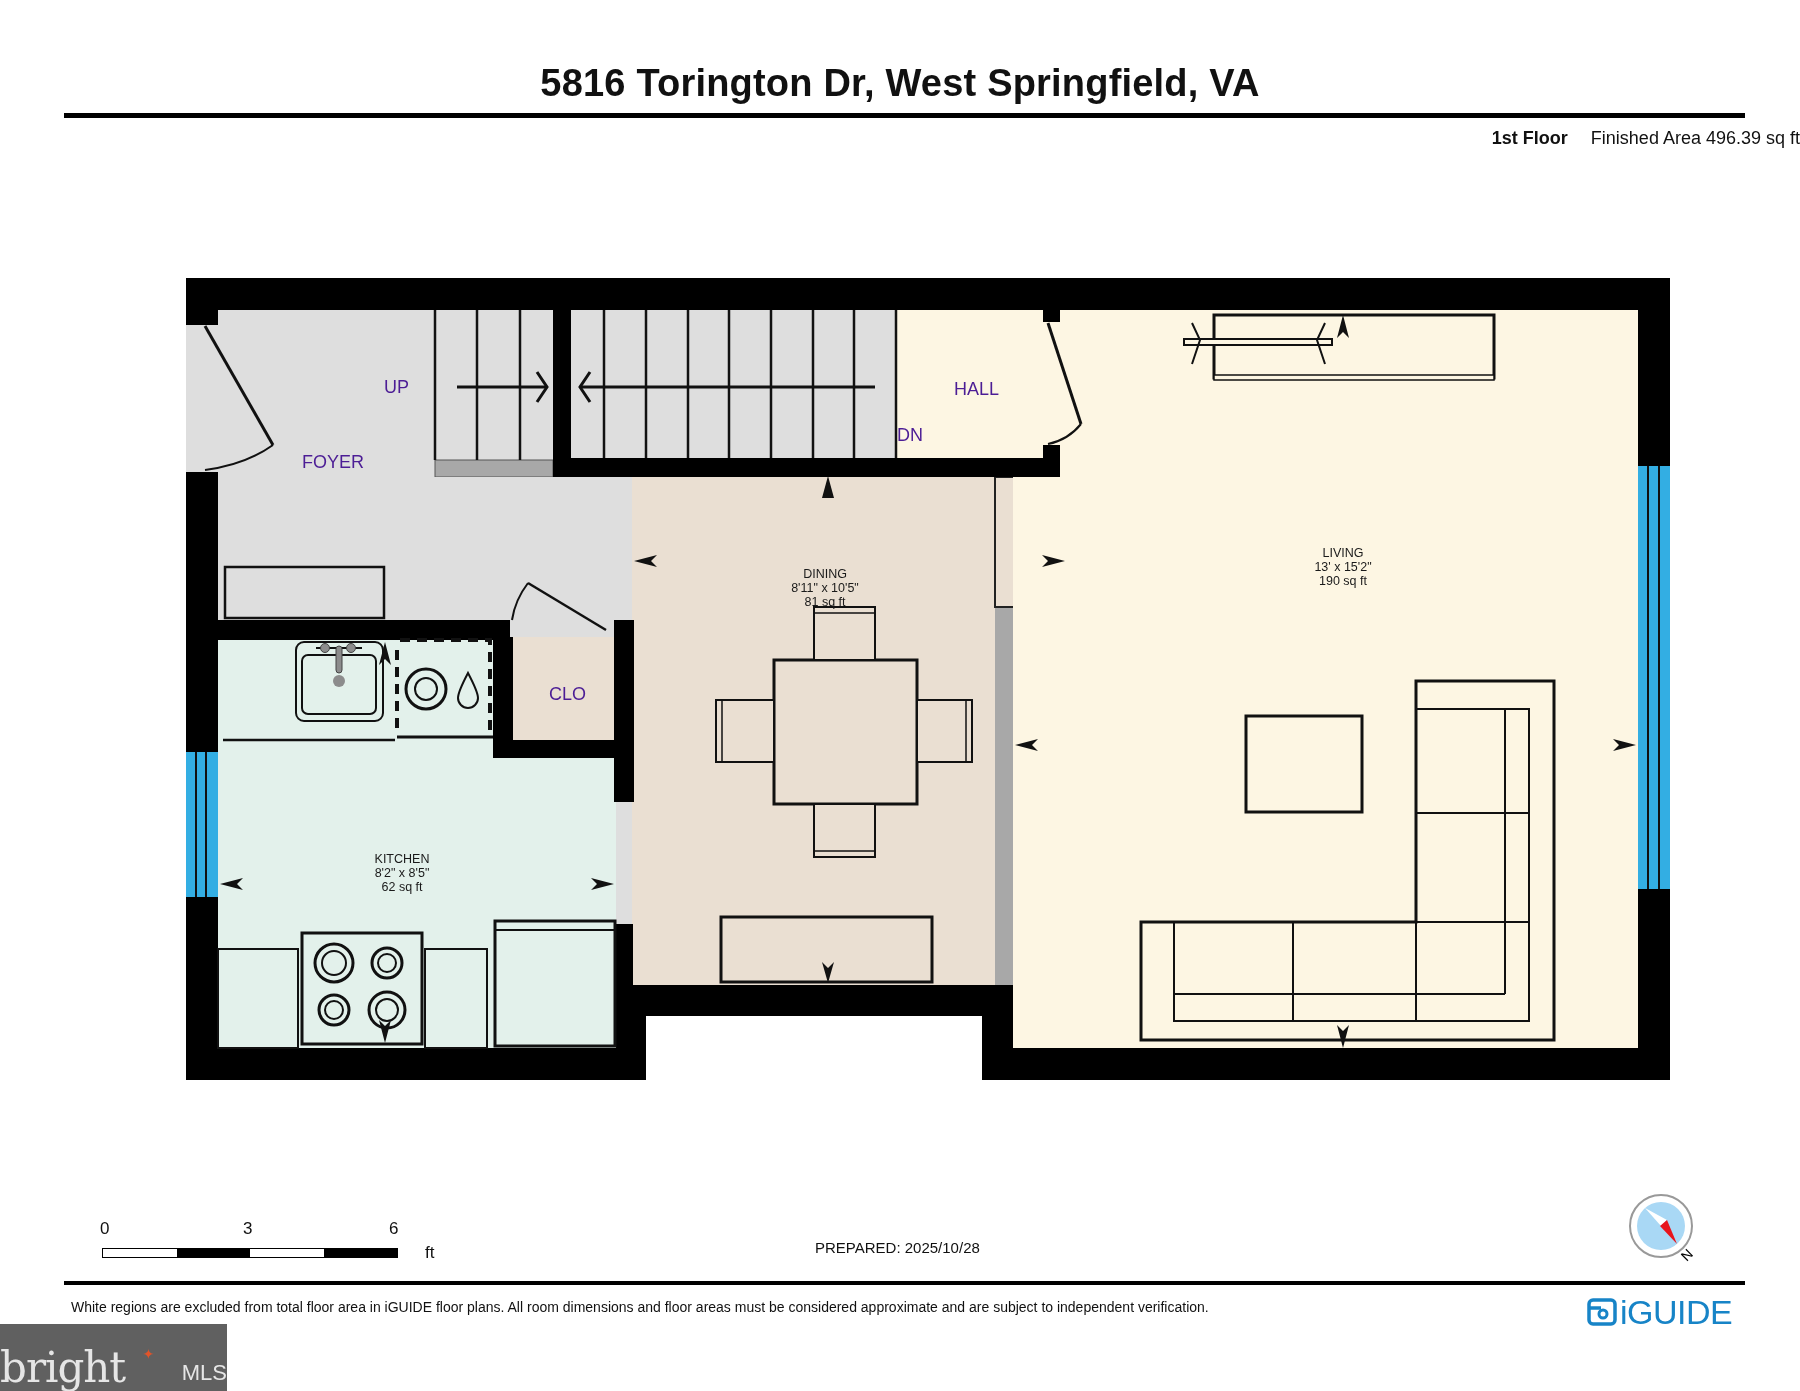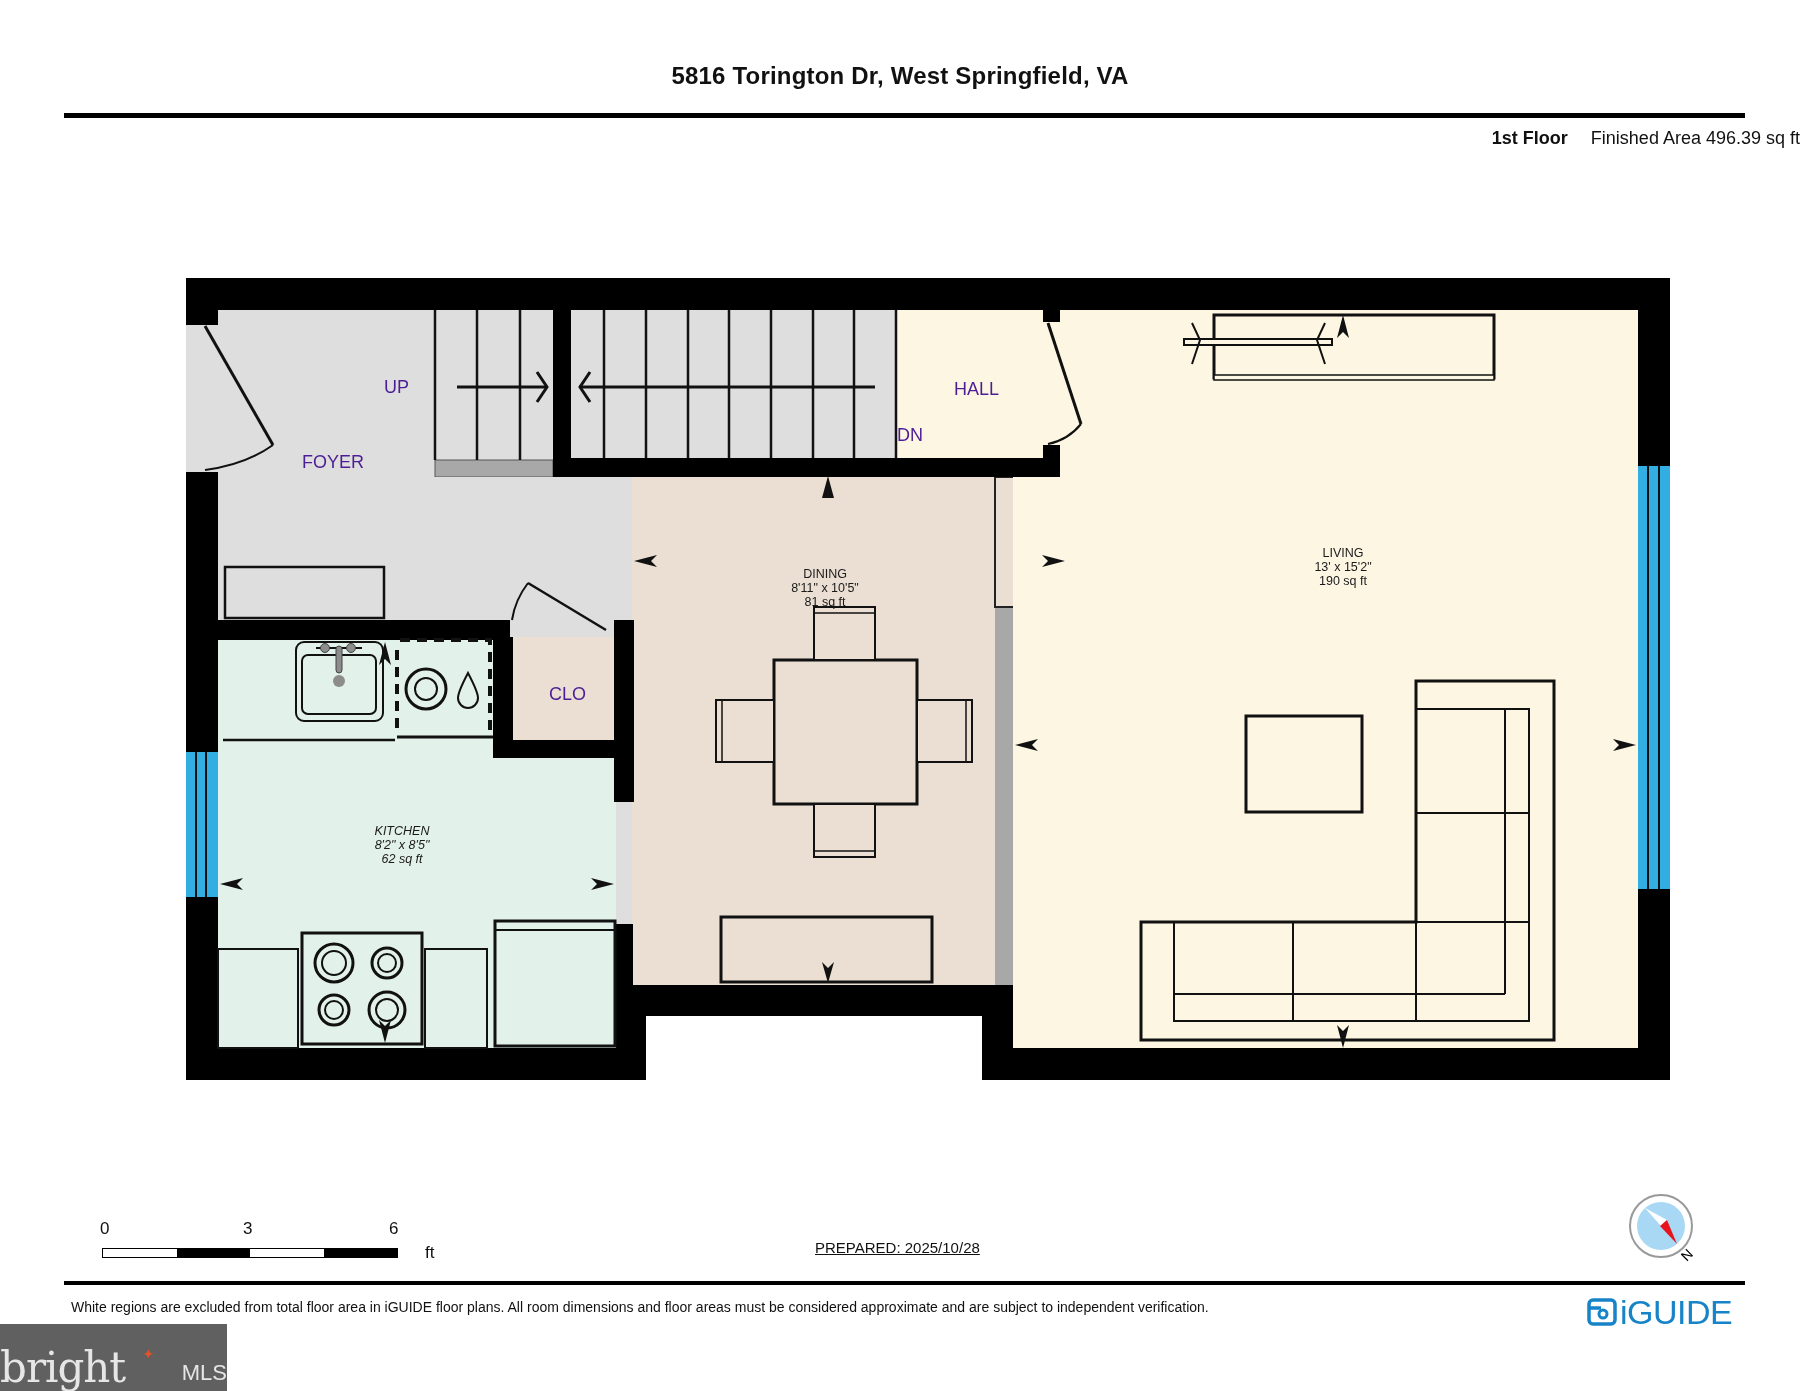--- a/index.html
+++ b/index.html
@@ -1,18 +1,18 @@
 <!DOCTYPE html>
 <html><head>
 <meta charset="utf-8">
 <style>
   html, body { margin: 0; padding: 0; background: #ffffff; }
   body { width: 1800px; height: 1391px; position: relative; overflow: hidden; font-family: "Liberation Sans", sans-serif; color: #111; }
   .abs { position: absolute; }
-  .title { left: 0; width: 1800px; top: 62px; text-align: center; font-size: 24px; font-weight: bold; letter-spacing: 0.2px; }
+  .title { left: 0; width: 1800px; top: 62px; text-align: center; font-size: 38px; font-weight: bold; letter-spacing: 0.2px; }
   .rule { background: #000; height: 5px; }
   .subtitle { left: 0; width: 1800px; top: 128px; text-align: right; font-size: 18px; }
   .subtitle .floor { font-weight: bold; margin-right: 18px; }
   .room-label { text-align: center; font-size: 12.5px; line-height: 14px; color: #1a1a1a; margin-top: 32px; }
   .small-label { font-size: 18px; color: #4c1d95; }
   .plan { position: absolute; left: 0; top: 0; width: 1800px; height: 1391px; }
   .scale-num { font-size: 17px; }
   .prepared { font-size: 15px; }
   .disclaimer { font-size: 14px; }
   .iguide { color: #1784c7; font-size: 34px; font-weight: normal; letter-spacing: -0.5px; }
@@ -241,21 +241,21 @@
 <div class="abs small-label" style="left:897px; top:425px;">DN</div>
 <div class="abs small-label" style="left:302px; top:452px;">FOYER</div>
 <div class="abs small-label" style="left:954px; top:379px;">HALL</div>
 <div class="abs small-label" style="left:549px; top:684px;">CLO</div>
 
 <div class="abs room-label" style="left:745px; top:535px; width:160px;">
   <div>DINING</div>
   <div>8'11" x 10'5"</div>
   <div>81 sq ft</div>
 </div>
-<div class="abs room-label" style="left:322px; top:792px; width:160px;font-style:italic;">
+<div class="abs room-label" style="left:322px; top:820px; width:160px;">
   <div>KITCHEN</div>
   <div>8'2" x 8'5"</div>
   <div>62 sq ft</div>
 </div>
 <div class="abs room-label" style="left:1263px; top:514px; width:160px;">
   <div>LIVING</div>
   <div>13' x 15'2"</div>
   <div>190 sq ft</div>
 </div>
 
@@ -265,21 +265,21 @@
   <span class="abs scale-num" style="left:293px; top:4px;">6</span>
   <div class="abs" style="left:6px; top:33px; width:294px; height:8px; border:1px solid #000; display:flex;">
     <div style="flex:1; background:#fff;"></div>
     <div style="flex:1; background:#000;"></div>
     <div style="flex:1; background:#fff;"></div>
     <div style="flex:1; background:#000;"></div>
   </div>
   <span class="abs scale-num" style="left:329px; top:28px;">ft</span>
 </div>
 
-<div class="abs prepared" style="left:815px; top:1239px;text-decoration:underline;">PREPARED: 2025/10/28</div>
+<div class="abs prepared" style="left:815px; top:1239px;">PREPARED: 2025/10/28</div>
 
 <div class="abs" style="left:1628px; top:1193px; width:80px; height:80px;">
   <svg width="80" height="80" viewBox="0 0 80 80">
     <circle cx="33" cy="33" r="31" fill="#fff" stroke="#999" stroke-width="2"></circle>
     <circle cx="33" cy="33" r="24" fill="#a9d8f5"></circle>
     <polygon points="17,15 33,33 39,27" fill="#fff"></polygon>
     <polygon points="32,33 39,27 49,51" fill="#e8141c"></polygon>
     <text x="55" y="68" font-size="14" font-family="Liberation Sans, sans-serif" transform="rotate(-45 58 64)">N</text>
   </svg>
 </div>

